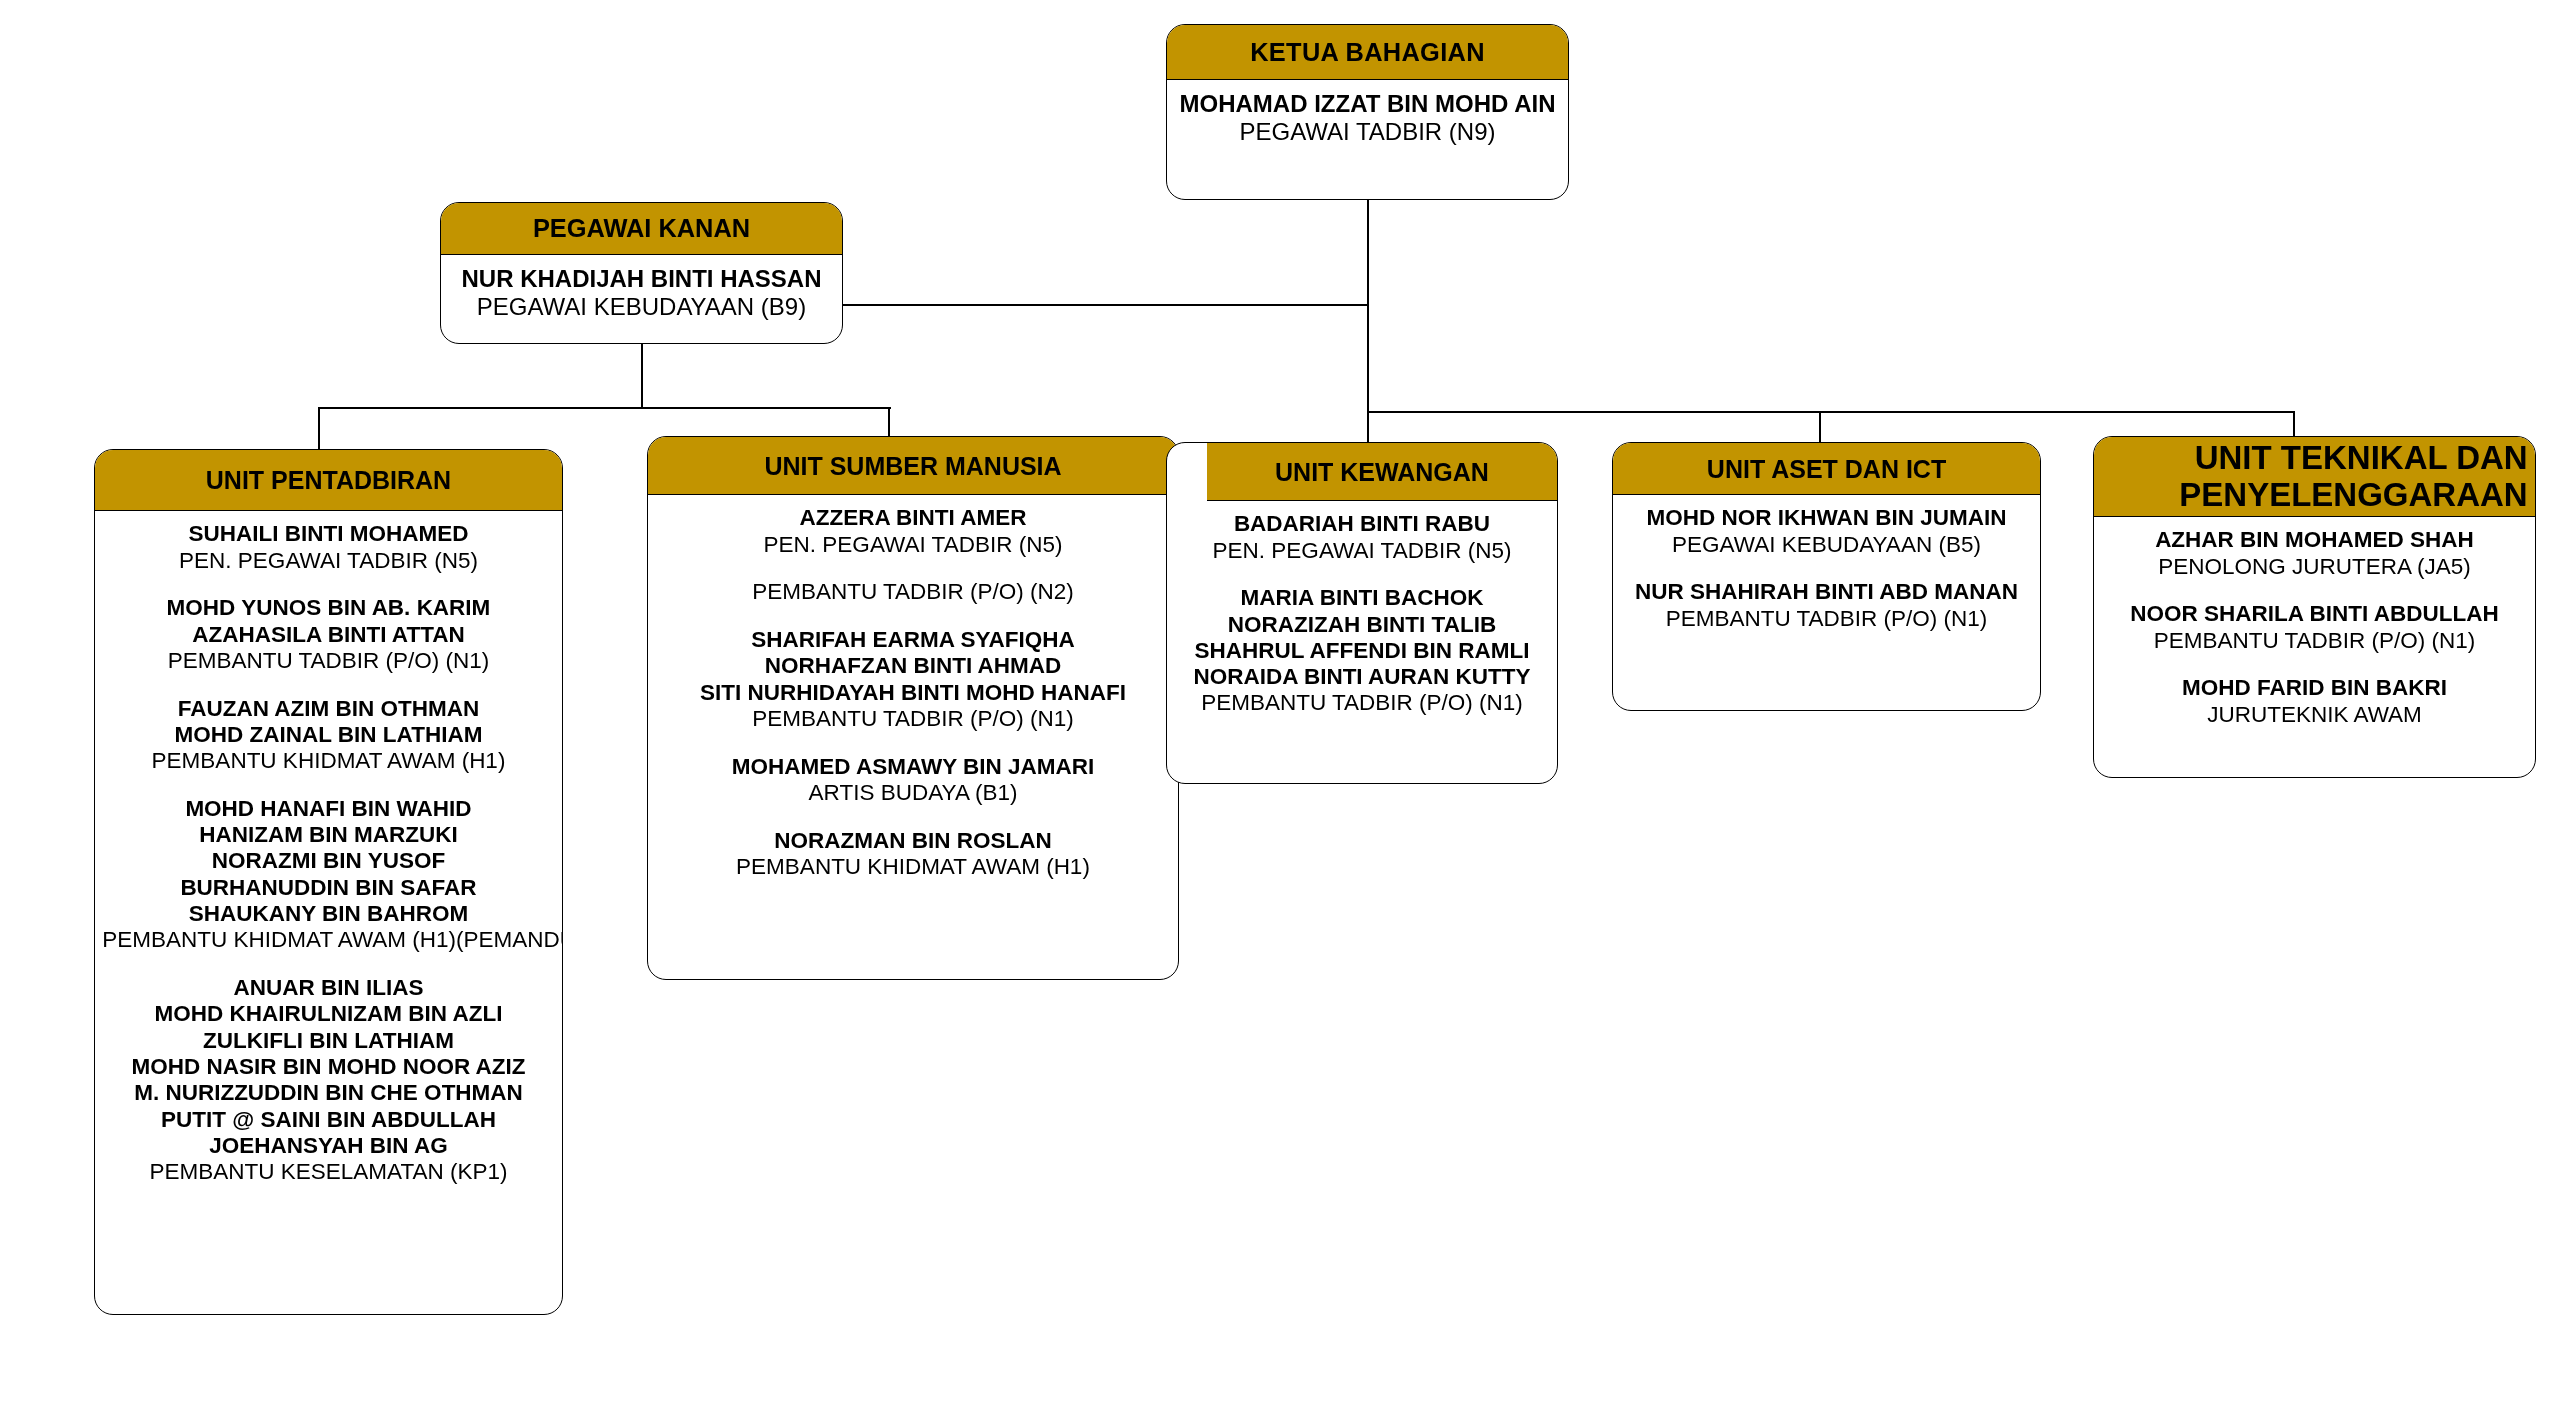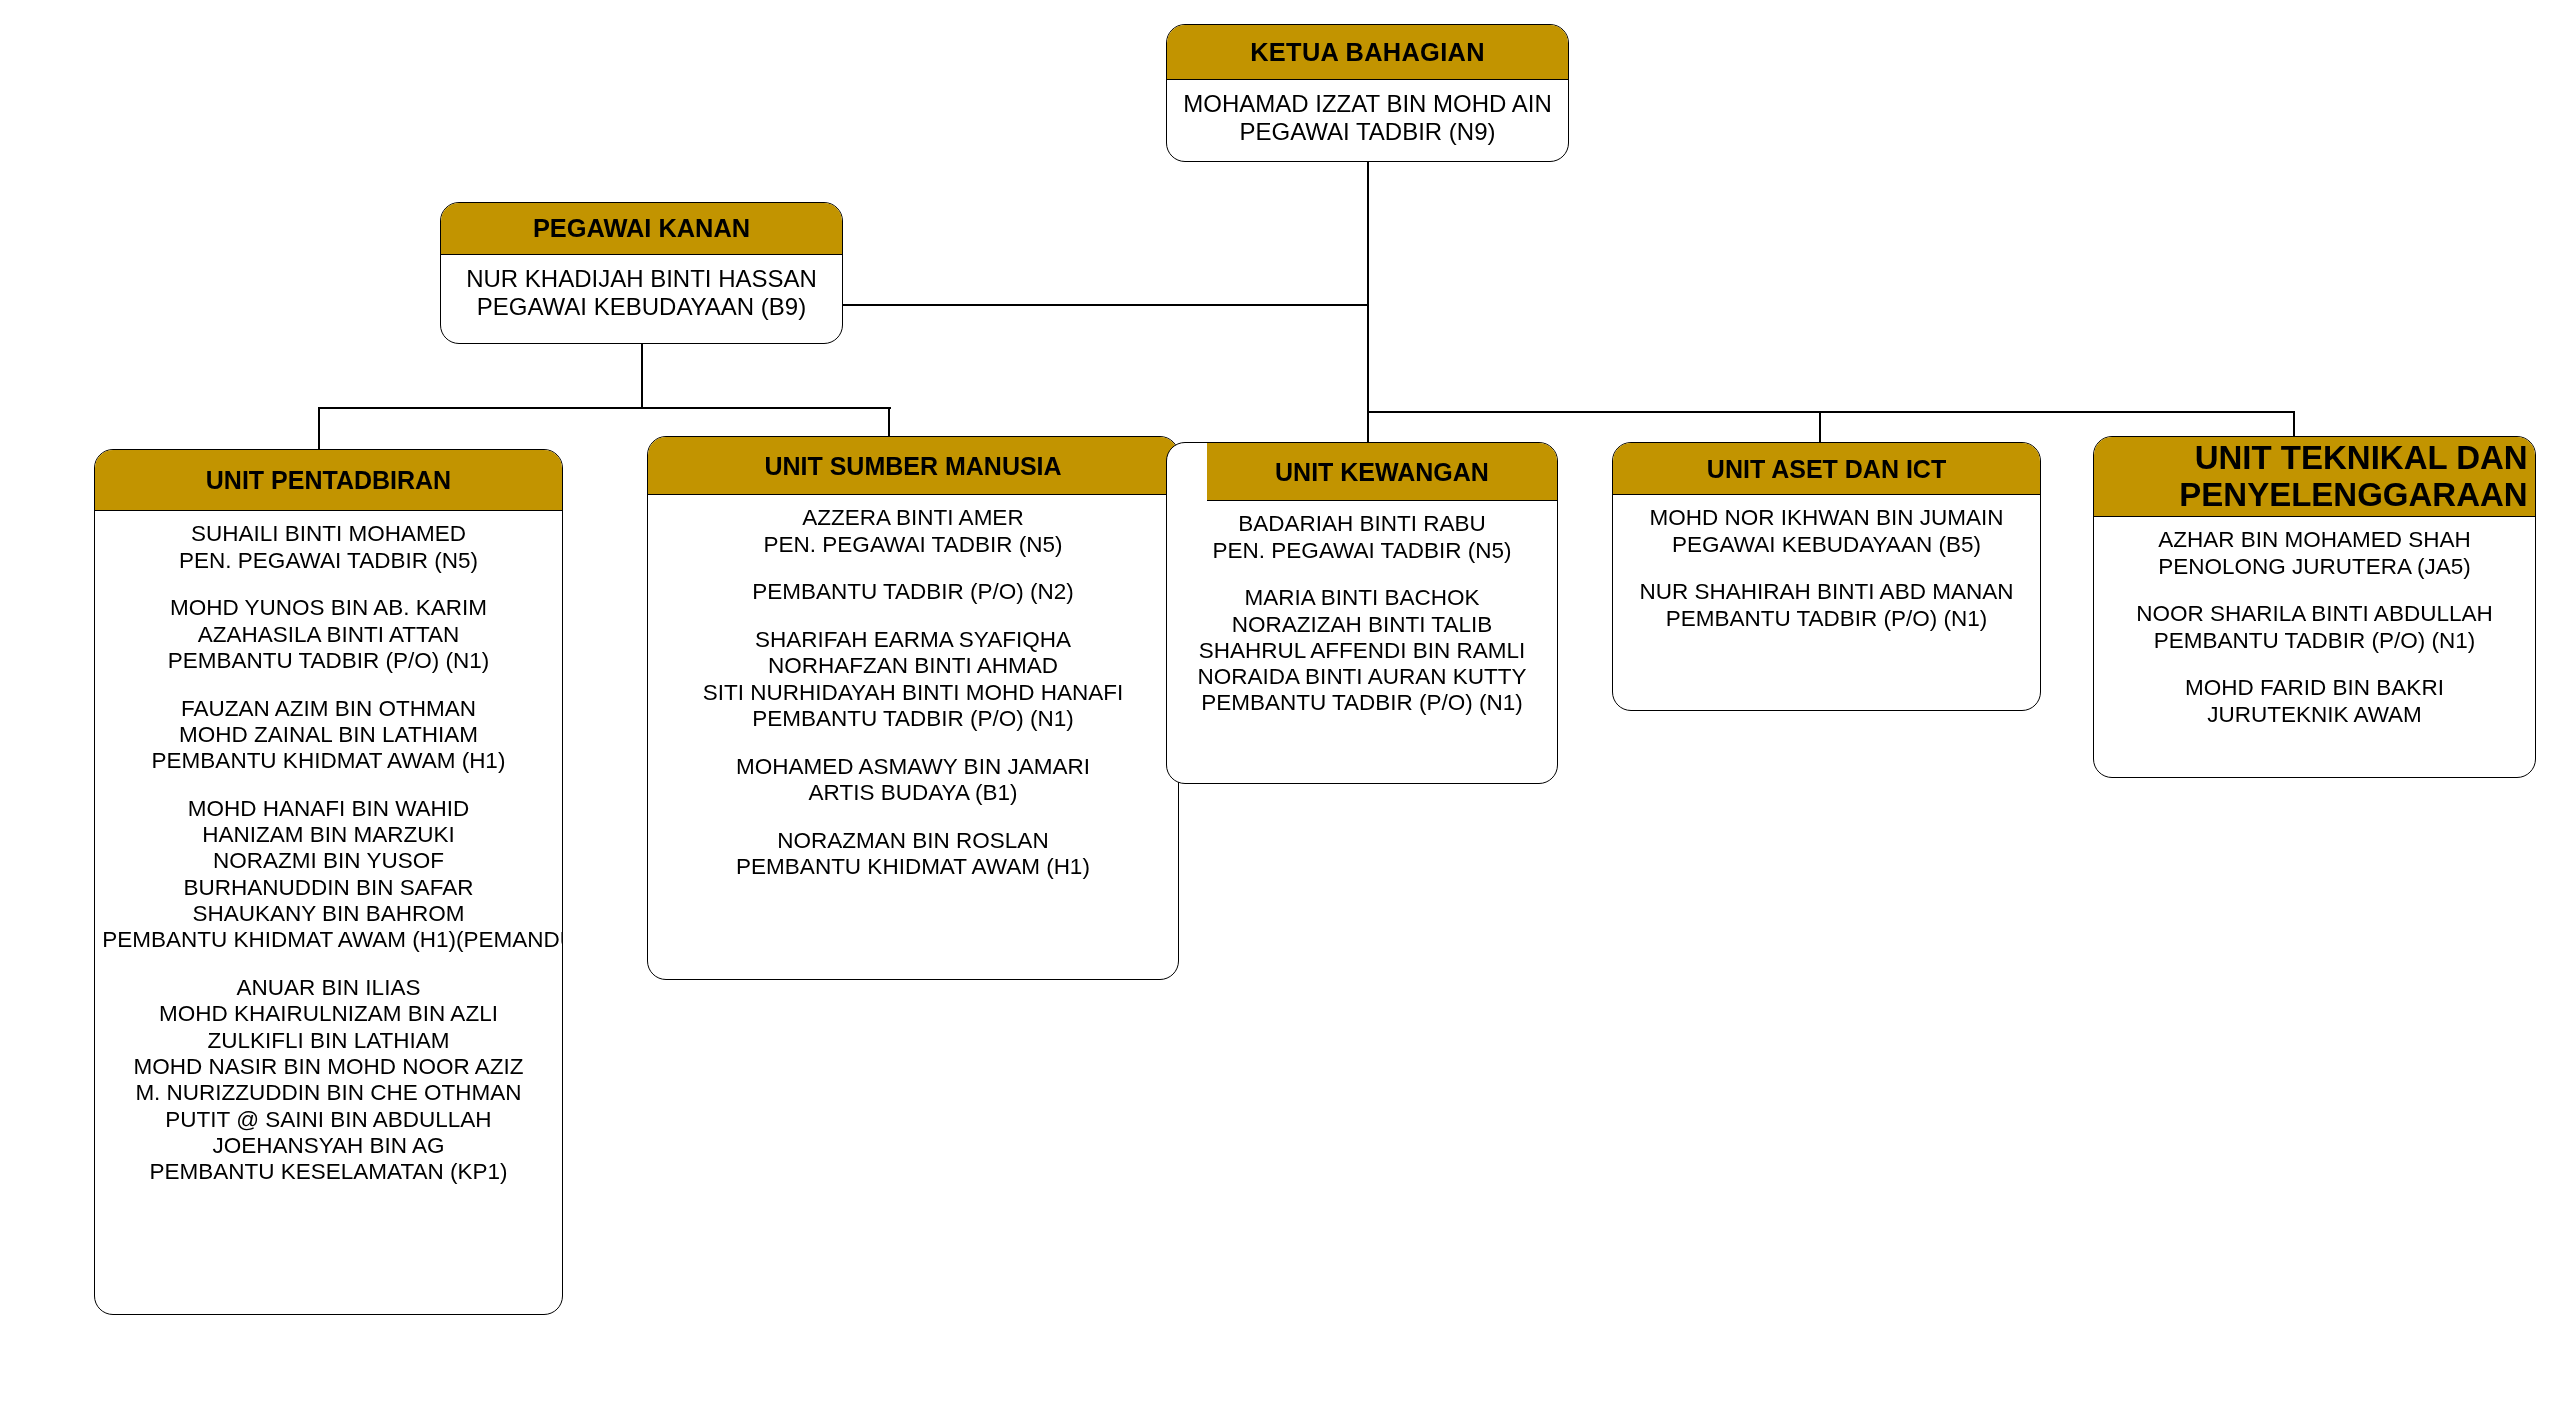--- a/index.html
+++ b/index.html
@@ -31,30 +31,30 @@
     line-height:1.12;
     padding:0 7.3px;
     box-sizing:border-box;
   }
   .node .body{
     text-align:center;
     padding:10.2px 7.3px 7.3px 7.3px;
     box-sizing:border-box;
   }
   .ln{ line-height:1.17; white-space:pre; }
-  .ln.b{ font-weight:normal; }
+  .ln.b{ font-weight:bold; }
   .ln.r{ font-weight:normal; }
   .ln.gap{ height:0.95em; }
 
   
   .hline{position:absolute;background:#000000;height:2.2px;}
   .vline{position:absolute;background:#000000;width:2.2px;}
 
   
-  #n-ketua   { left:1166px; top:24px;  width:403px;  height:138px; }
+  #n-ketua   { left:1166px; top:24px;  width:403px;  height:176px; }
   #n-ketua   .hdr { height:55px; font-size:25.4px; letter-spacing:0.3px;}
   #n-ketua   .body{ font-size:24px; }
 
   #n-kanan   { left:440px;  top:202px; width:403px;  height:142px; }
   #n-kanan   .hdr { height:52px; font-size:25.4px;}
   #n-kanan   .body{ font-size:24px; }
 
   #n-pentadbiran { left:94px; top:449px; width:469px; height:866px; }
   #n-pentadbiran .hdr { height:61px; font-size:25px;}
   #n-pentadbiran .body{ font-size:22.5px; }

